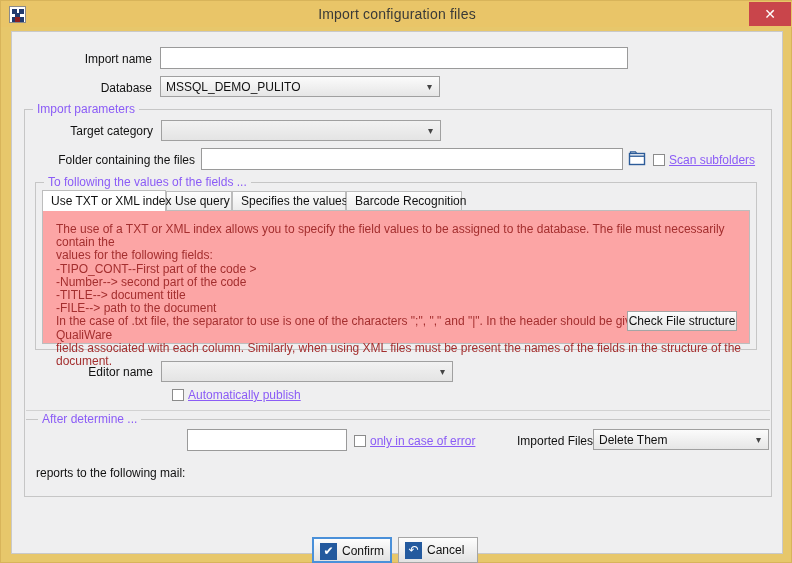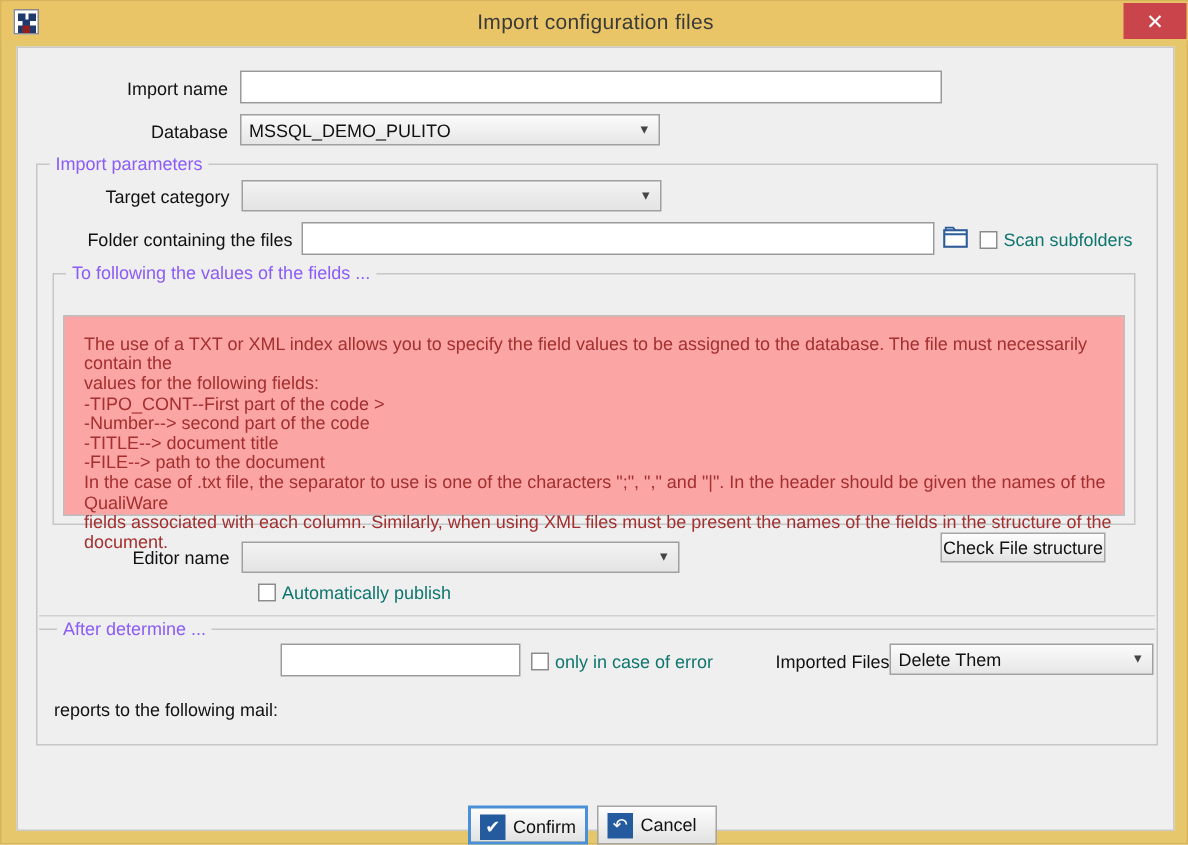--- a/index.html
+++ b/index.html
@@ -130,42 +130,42 @@
   .btn {
     position: absolute;
     background: linear-gradient(#fdfdfd, #e3e3e3);
     border: 1px solid #a5a5a5;
     box-sizing: border-box;
     font-size: 12px;
     color: #111;
     text-align: center;
     cursor: pointer;
     white-space: nowrap;
-    margin-top: 44px;
   }
 
   .chk {
     position: absolute;
     cursor: pointer;
     white-space: nowrap;
   }
   .chk .box {
     position: absolute;
     left: 0; top: 1px;
     width: 12px; height: 12px;
     background: #ffffff;
     border: 1px solid #8b8b8b;
     box-sizing: border-box;
   }
   .chk .txt {
     position: absolute;
     left: 16px; top: 0;
     font-size: 12px;
     line-height: 14px;
-    color: #0f766e;
+    color: #8b5cf6;
+    text-decoration: underline;
   }
 
   
   .group {
     position: absolute;
     border: 1px solid #c6c6c6;
     box-sizing: border-box;
   }
   .group > .cap {
     position: absolute;
@@ -319,20 +319,26 @@
       </div>
 
       <div class="chk" style="left:628px; top:43px;">
         <span class="box"></span>
         <span class="txt">Scan subfolders</span>
       </div>
 
       <div class="group" style="left:10px; top:72px; width:722px; height:168px;">
         <div class="cap">To following the values of the fields ...</div>
 
+        <div class="tabstrip" style="left:6px; top:7px; width:700px;">
+          <div class="tab active" style="left:0px; width:124px;">Use TXT or XML index</div>
+          <div class="tab" style="left:124px; width:66px;">Use query</div>
+          <div class="tab" style="left:190px; width:114px;">Specifies the values</div>
+          <div class="tab" style="left:304px; width:116px;">Barcode Recognition</div>
+        </div>
 
         <div class="tabpanel" style="left:6px; top:27px; width:708px; height:134px;">
           <div class="tabtext">The use of a TXT or XML index allows you to specify the field values to be assigned to the database. The file must necessarily contain the
 values for the following fields:
 -TIPO_CONT--First part of the code &gt;
 -Number--&gt; second part of the code
 -TITLE--&gt; document title
 -FILE--&gt; path to the document
 In the case of .txt file, the separator to use is one of the characters ";", "," and "|". In the header should be given the names of the QualiWare
 fields associated with each column. Similarly, when using XML files must be present the names of the fields in the structure of the document.</div>

